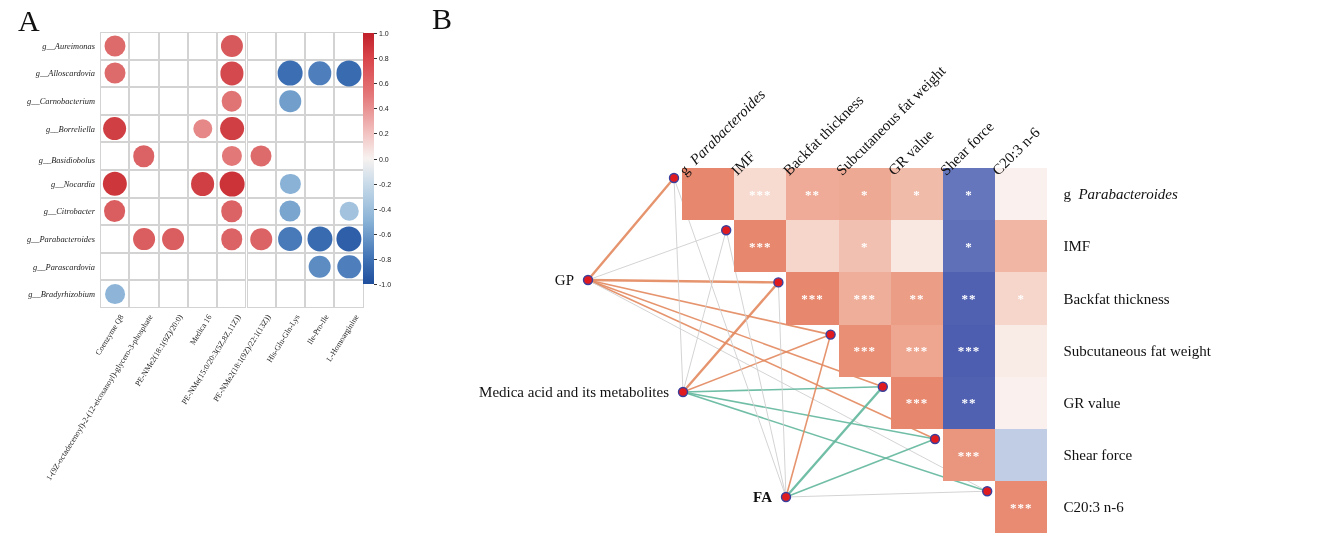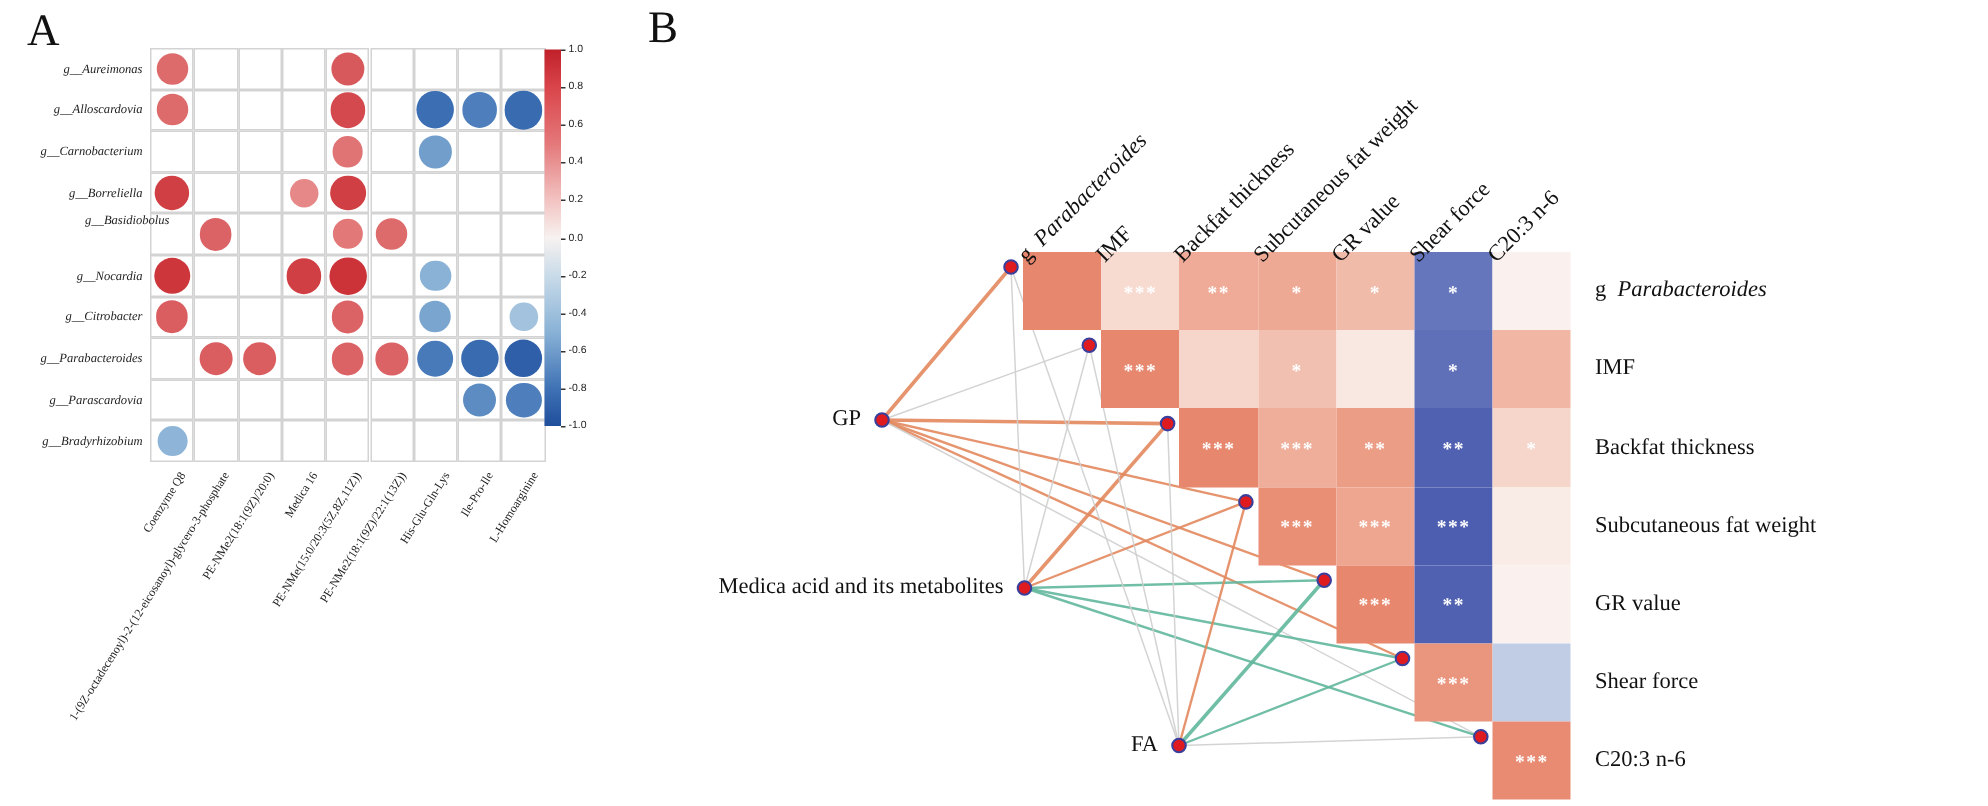--- a/index.html
+++ b/index.html
@@ -172,21 +172,21 @@
       <div class="a-cell" style="left: 175.8px; top: 248.4px; width: 29.3px; height: 27.6px;"></div>
       <div class="a-cell" style="left: 205.1px; top: 248.4px; width: 29.3px; height: 27.6px;"></div>
       <div class="a-cell" style="left: 234.4px; top: 248.4px; width: 29.3px; height: 27.6px;"></div>
     </div>
 
   <div id="a-rowlabs">
       <div class="a-rowlab" style="top: 45.8px; right: auto; left: 0px; width: 95px;">g__Aureimonas</div>
       <div class="a-rowlab" style="top: 73.4px; right: auto; left: 0px; width: 95px;">g__Alloscardovia</div>
       <div class="a-rowlab" style="top: 101px; right: auto; left: 0px; width: 95px;">g__Carnobacterium</div>
       <div class="a-rowlab" style="top: 128.6px; right: auto; left: 0px; width: 95px;">g__Borreliella</div>
-      <div class="a-rowlab" style="top: 147px; right: auto; left: 0px; width: 95px; padding-left: 18px;">g__Basidiobolus</div>
+      <div class="a-rowlab" style="top: 160px; right: auto; left: 0px; width: 95px;">g__Basidiobolus</div>
       <div class="a-rowlab" style="top: 183.8px; right: auto; left: 0px; width: 95px;">g__Nocardia</div>
       <div class="a-rowlab" style="top: 211.4px; right: auto; left: 0px; width: 95px;">g__Citrobacter</div>
       <div class="a-rowlab" style="top: 239px; right: auto; left: 0px; width: 95px;">g__Parabacteroides</div>
       <div class="a-rowlab" style="top: 266.6px; right: auto; left: 0px; width: 95px;">g__Parascardovia</div>
       <div class="a-rowlab" style="top: 294.2px; right: auto; left: 0px; width: 95px;">g__Bradyrhizobium</div>
     </div>
   <div id="a-collabs">
       <div class="a-collab-wrap" style="left: 118.166px; top: 313px;">
         <div class="a-collab" style="left: 0px; top: 0px; transform: rotate(-58deg) translate(-100%, 0px); transform-origin: left top;">Coenzyme Q8</div>
       </div>
@@ -324,21 +324,21 @@
       <div class="hm-rowlab" style="left: 643.4px; top: 246.3px;">IMF</div>
       <div class="hm-rowlab" style="left: 643.4px; top: 298.5px;">Backfat thickness</div>
       <div class="hm-rowlab" style="left: 643.4px; top: 350.7px;">Subcutaneous fat weight</div>
       <div class="hm-rowlab" style="left: 643.4px; top: 402.9px;">GR value</div>
       <div class="hm-rowlab" style="left: 643.4px; top: 455.1px;">Shear force</div>
       <div class="hm-rowlab" style="left: 643.4px; top: 507.3px;">C20:3 n-6</div>
     </div>
   <div id="b-netlabels">
       <div class="net-label" style="left: 0px; width: 154px; top: 280px;">GP</div>
       <div class="net-label" style="left: 0px; width: 249px; top: 392px;">Medica acid and its metabolites</div>
-      <div class="net-label" style="left: 0px; width: 352px; top: 497px;">FA</div>
+      <div class="net-label" style="left: 0px; width: 352px; top: 497px; font-weight: bold;">FA</div>
     </div>
 
   <div id="b-cticks"></div>
 
   <div id="leg-p"></div>
 
   <div id="leg-r"></div>
 </div>
 
 </body></html>

